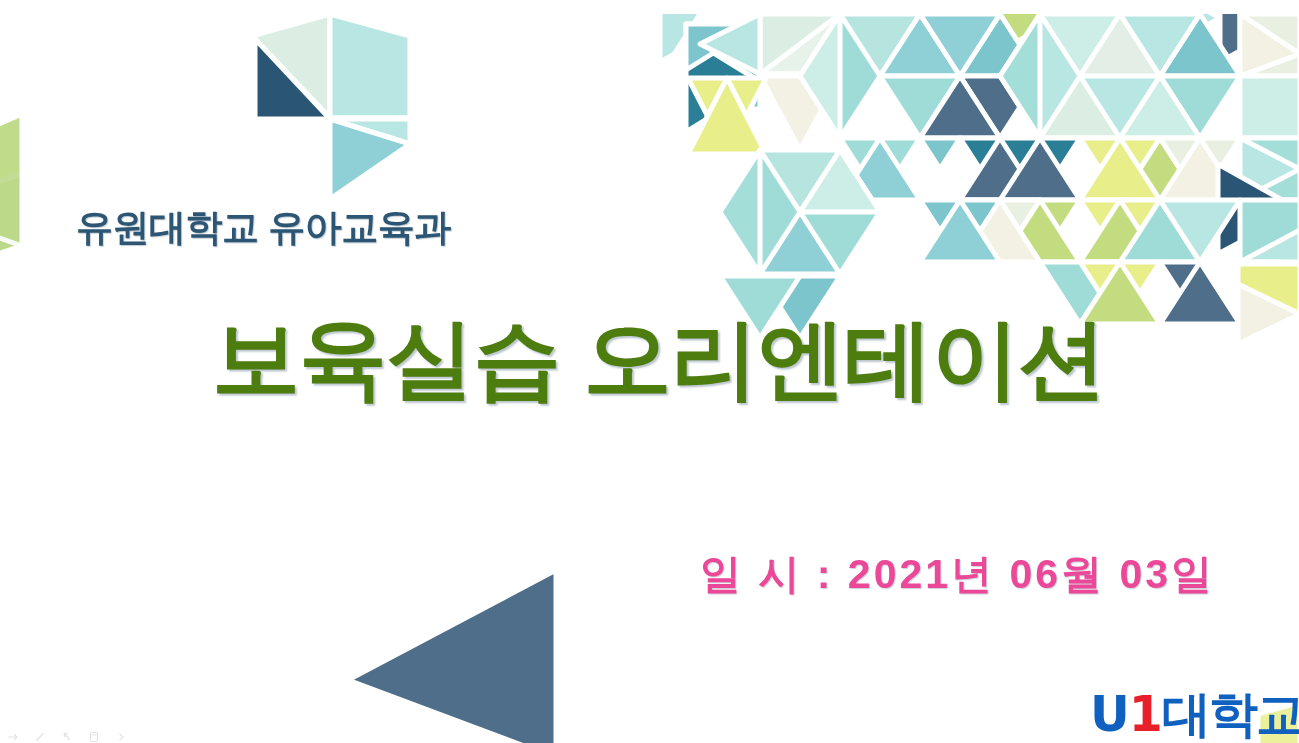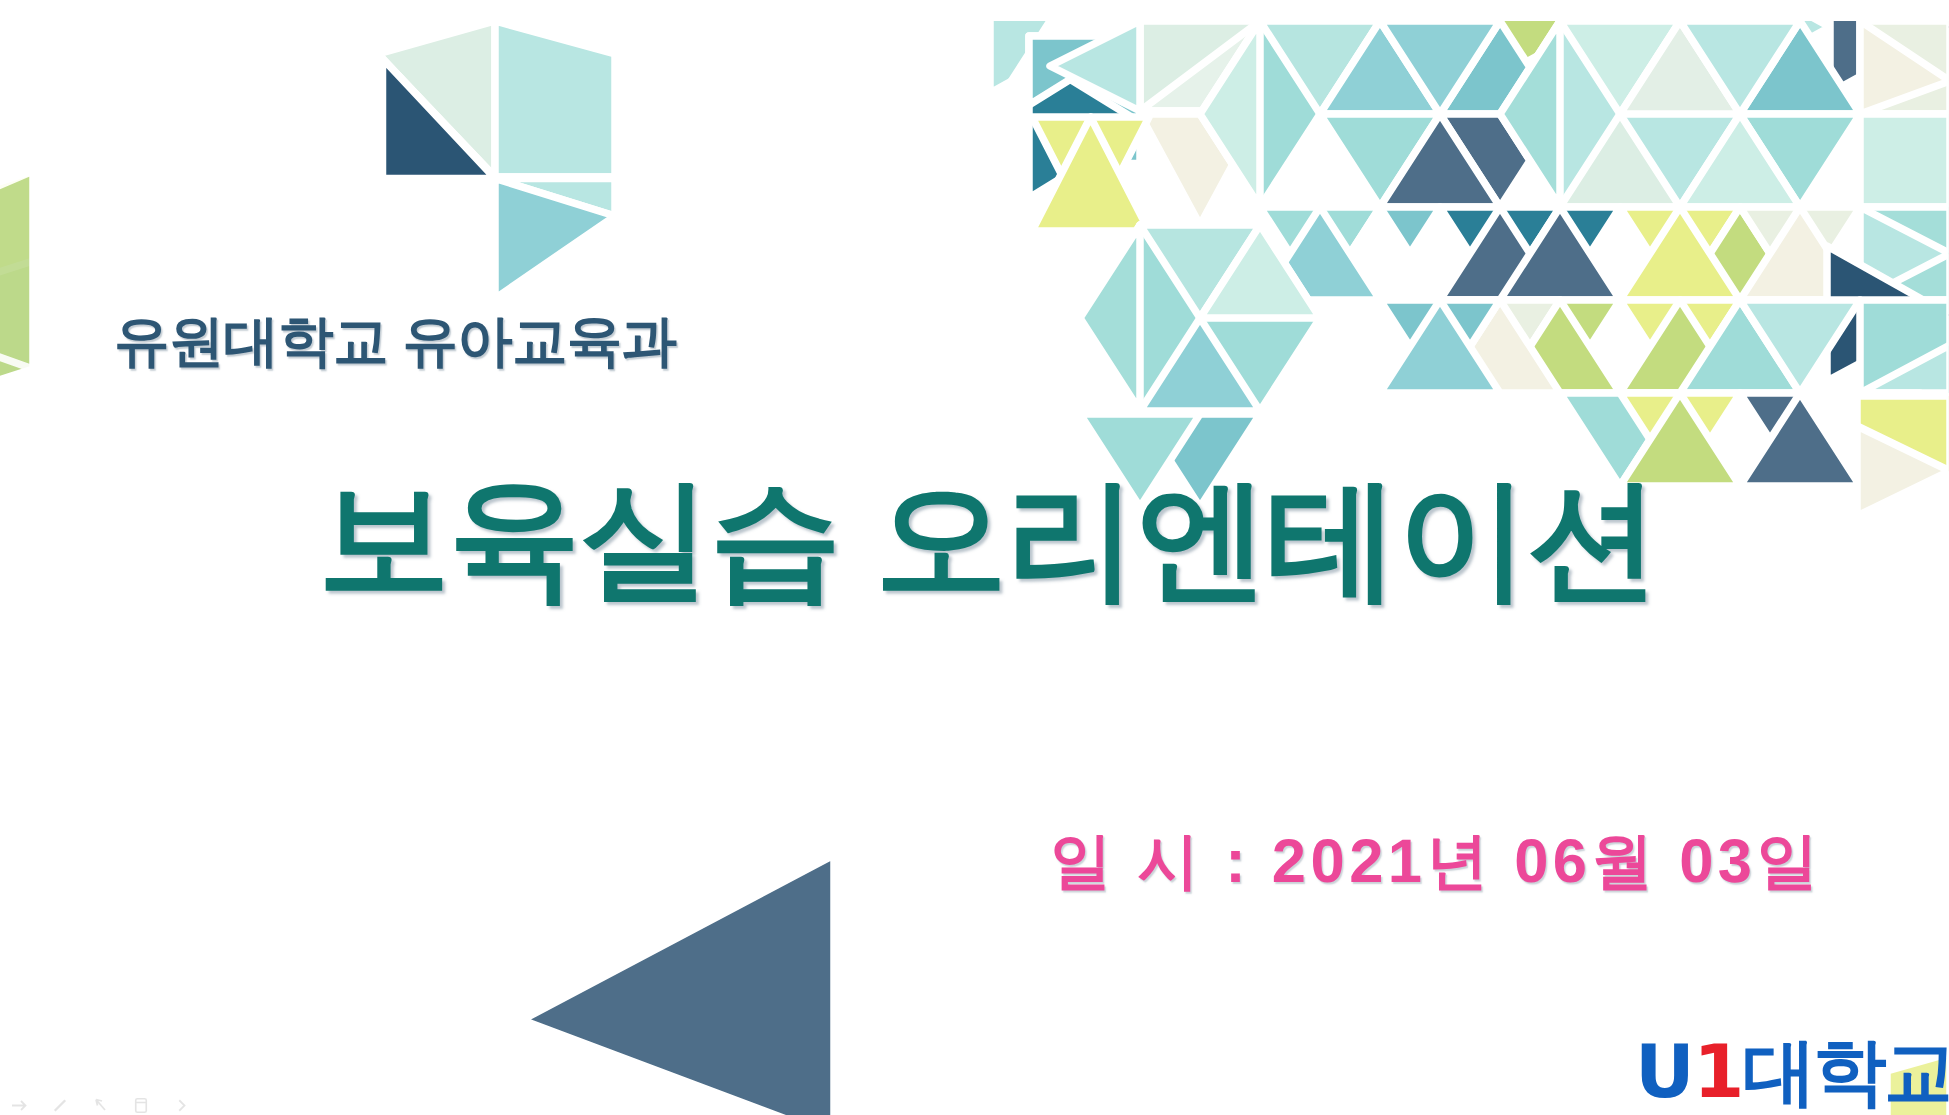--- a/index.html
+++ b/index.html
@@ -49,21 +49,21 @@
   }
 
   .main-title {
     position: absolute;
     left: 212px;
     top: 297px;
     font-size: 88px;
     font-weight: bold;
     letter-spacing: -1px;
     line-height: 1.08;
-    color: #0f766e;
+    color: #4d7c0f;
     white-space: nowrap;
     text-shadow: 2px 2px 2px rgba(120,140,155,0.5);
   }
 
   .date-line {
     position: absolute;
     left: 700px;
     top: 533px;
     font-size: 41px;
     font-weight: bold;

